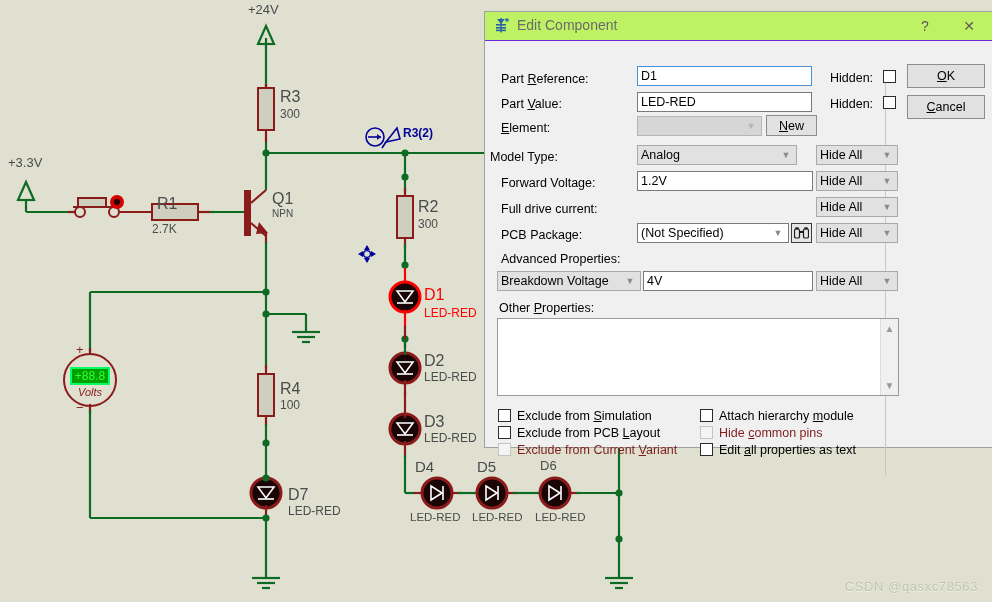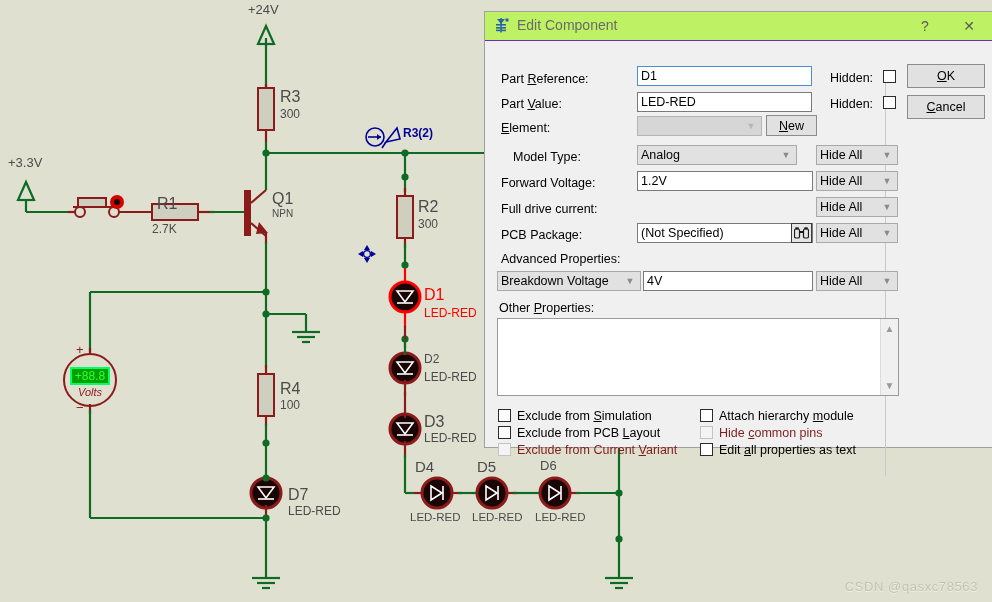--- a/index.html
+++ b/index.html
@@ -290,21 +290,21 @@
 
   <div class="lbl lbl-dark" style="left:272px;top:190px;font-size:16px;">Q1</div>
   <div class="lbl lbl-dark" style="left:272px;top:208px;font-size:10px;">NPN</div>
 
   <div class="lbl lbl-dark" style="left:418px;top:198px;font-size:16px;">R2</div>
   <div class="lbl lbl-dark" style="left:418px;top:217px;font-size:12px;">300</div>
 
   <div class="lbl lbl-red" style="left:424px;top:286px;font-size:16px;">D1</div>
   <div class="lbl lbl-red" style="left:424px;top:306px;font-size:12px;">LED-RED</div>
 
-  <div class="lbl lbl-dark" style="left:424px;top:352px;font-size:12px;">D2</div>
+  <div class="lbl lbl-dark" style="left:424px;top:352px;font-size:16px;">D2</div>
   <div class="lbl lbl-dark" style="left:424px;top:370px;font-size:12px;">LED-RED</div>
 
   <div class="lbl lbl-dark" style="left:424px;top:413px;font-size:16px;">D3</div>
   <div class="lbl lbl-dark" style="left:424px;top:431px;font-size:12px;">LED-RED</div>
 
   <div class="lbl lbl-dark" style="left:280px;top:380px;font-size:16px;">R4</div>
   <div class="lbl lbl-dark" style="left:280px;top:398px;font-size:12px;">100</div>
 
   <div class="lbl lbl-dark" style="left:288px;top:486px;font-size:16px;">D7</div>
   <div class="lbl lbl-dark" style="left:288px;top:504px;font-size:12px;">LED-RED</div>
@@ -363,21 +363,21 @@
     </div>
     <div class="combo disabled" style="left:152px;top:76px;width:125px;">
       <span class="cv"></span>
       <span class="carrow">▼</span>
     </div>
     <div class="btn" style="left:281px;top:75px;width:51px;height:21px;">
       <u>N</u>
         <span>ew</span>
     </div>
 
-    <div class="fl" style="left:28px;top:110px;">Model Type:</div>
+    <div class="fl" style="left:5px;top:110px;">Model Type:</div>
     <div class="combo" style="left:152px;top:105px;width:160px;">
       <span class="cv">Analog</span>
       <span class="carrow">▼</span>
     </div>
     <div class="combo" style="left:331px;top:105px;width:82px;">
       <span class="cv">Hide All</span>
       <span class="carrow">▼</span>
     </div>
 
     <div class="fl" style="left:16px;top:136px;">Forward Voltage:</div>
@@ -387,21 +387,21 @@
       <span class="carrow">▼</span>
     </div>
 
     <div class="fl" style="left:16px;top:162px;">Full drive current:</div>
     <div class="combo" style="left:331px;top:157px;width:82px;">
       <span class="cv">Hide All</span>
       <span class="carrow">▼</span>
     </div>
 
     <div class="fl" style="left:16px;top:188px;">PCB Package:</div>
-    <div class="combo white" style="left:152px;top:183px;width:176px;gap:48px;">
+    <div class="combo white" style="left:152px;top:183px;width:152px;gap:48px;">
       <span class="cv">(Not Specified)</span>
       <span class="carrow">▼</span>
     </div>
     <div class="iconbtn" style="left:306px;top:183px;">
       <svg width="15" height="12" viewBox="0 0 15 12">
         <rect x="0.5" y="2" width="5" height="9" rx="1.6" fill="none" stroke="#1a1a1a" stroke-width="1.2"></rect>
         <rect x="9.5" y="2" width="5" height="9" rx="1.6" fill="none" stroke="#1a1a1a" stroke-width="1.2"></rect>
         <rect x="5.2" y="4" width="4.6" height="2" fill="#1a1a1a"></rect>
         <rect x="1.3" y="0.3" width="3.4" height="2" fill="#1a1a1a"></rect>
         <rect x="10.3" y="0.3" width="3.4" height="2" fill="#1a1a1a"></rect>

